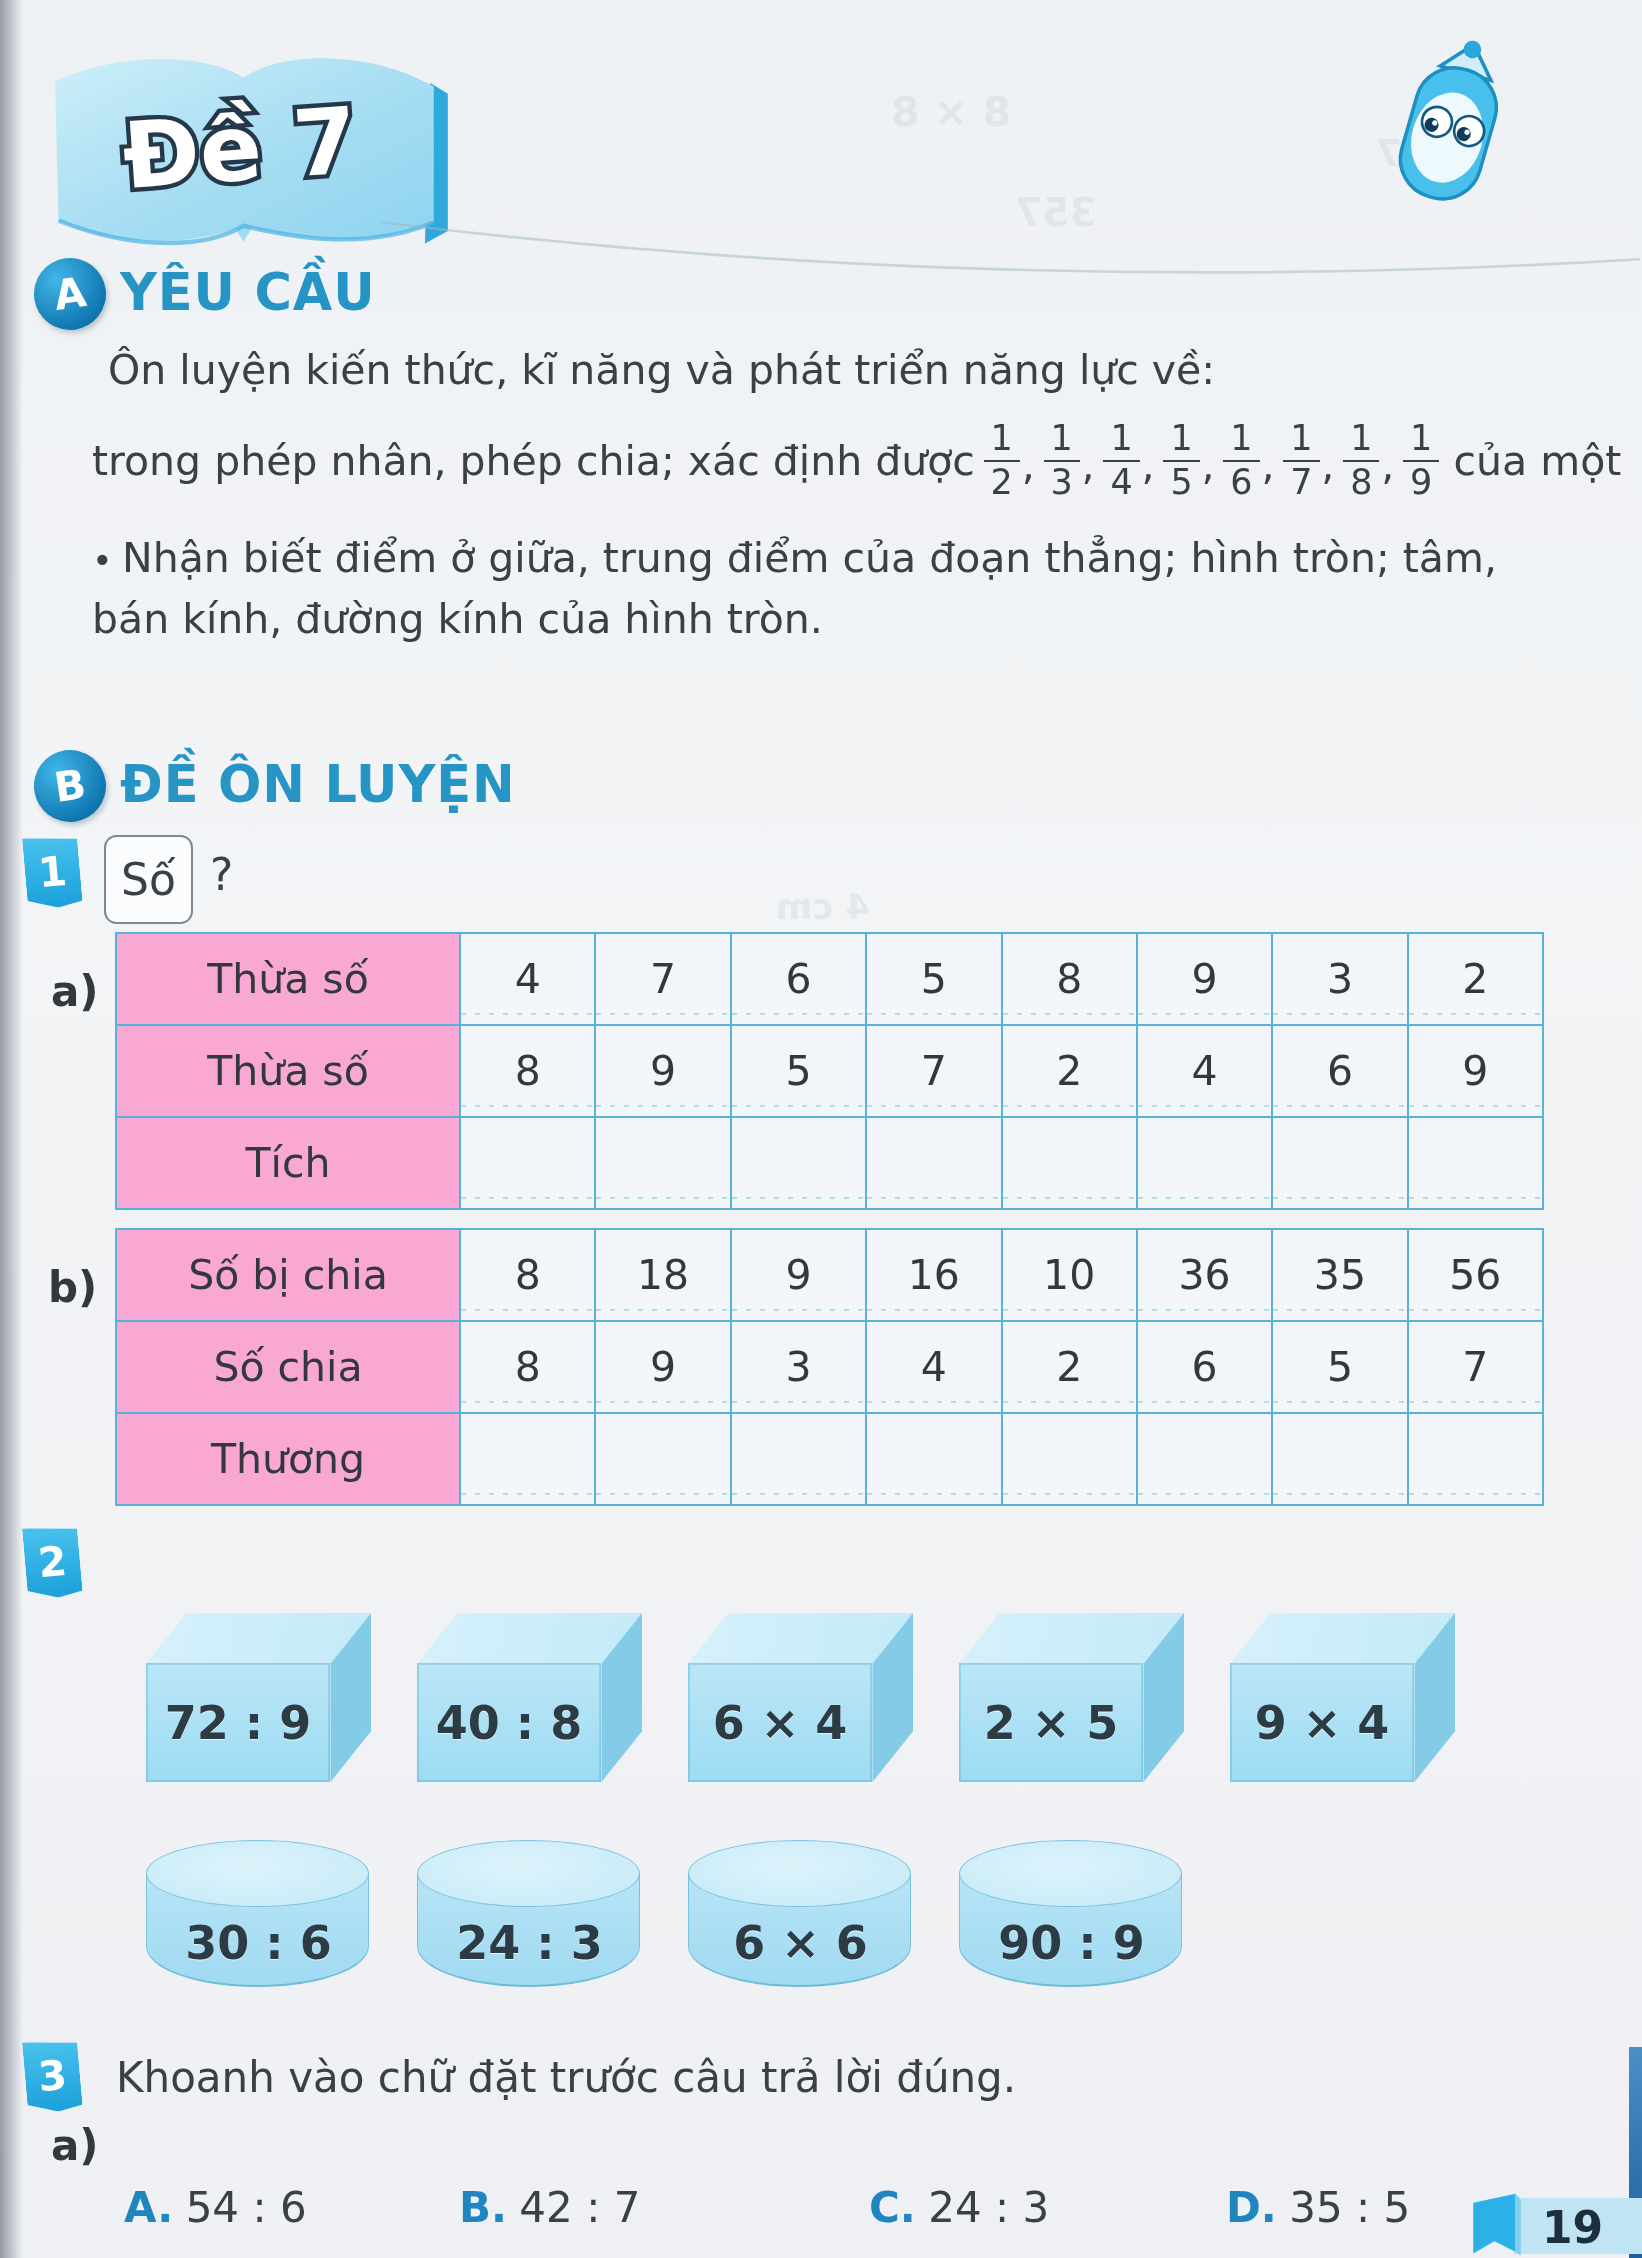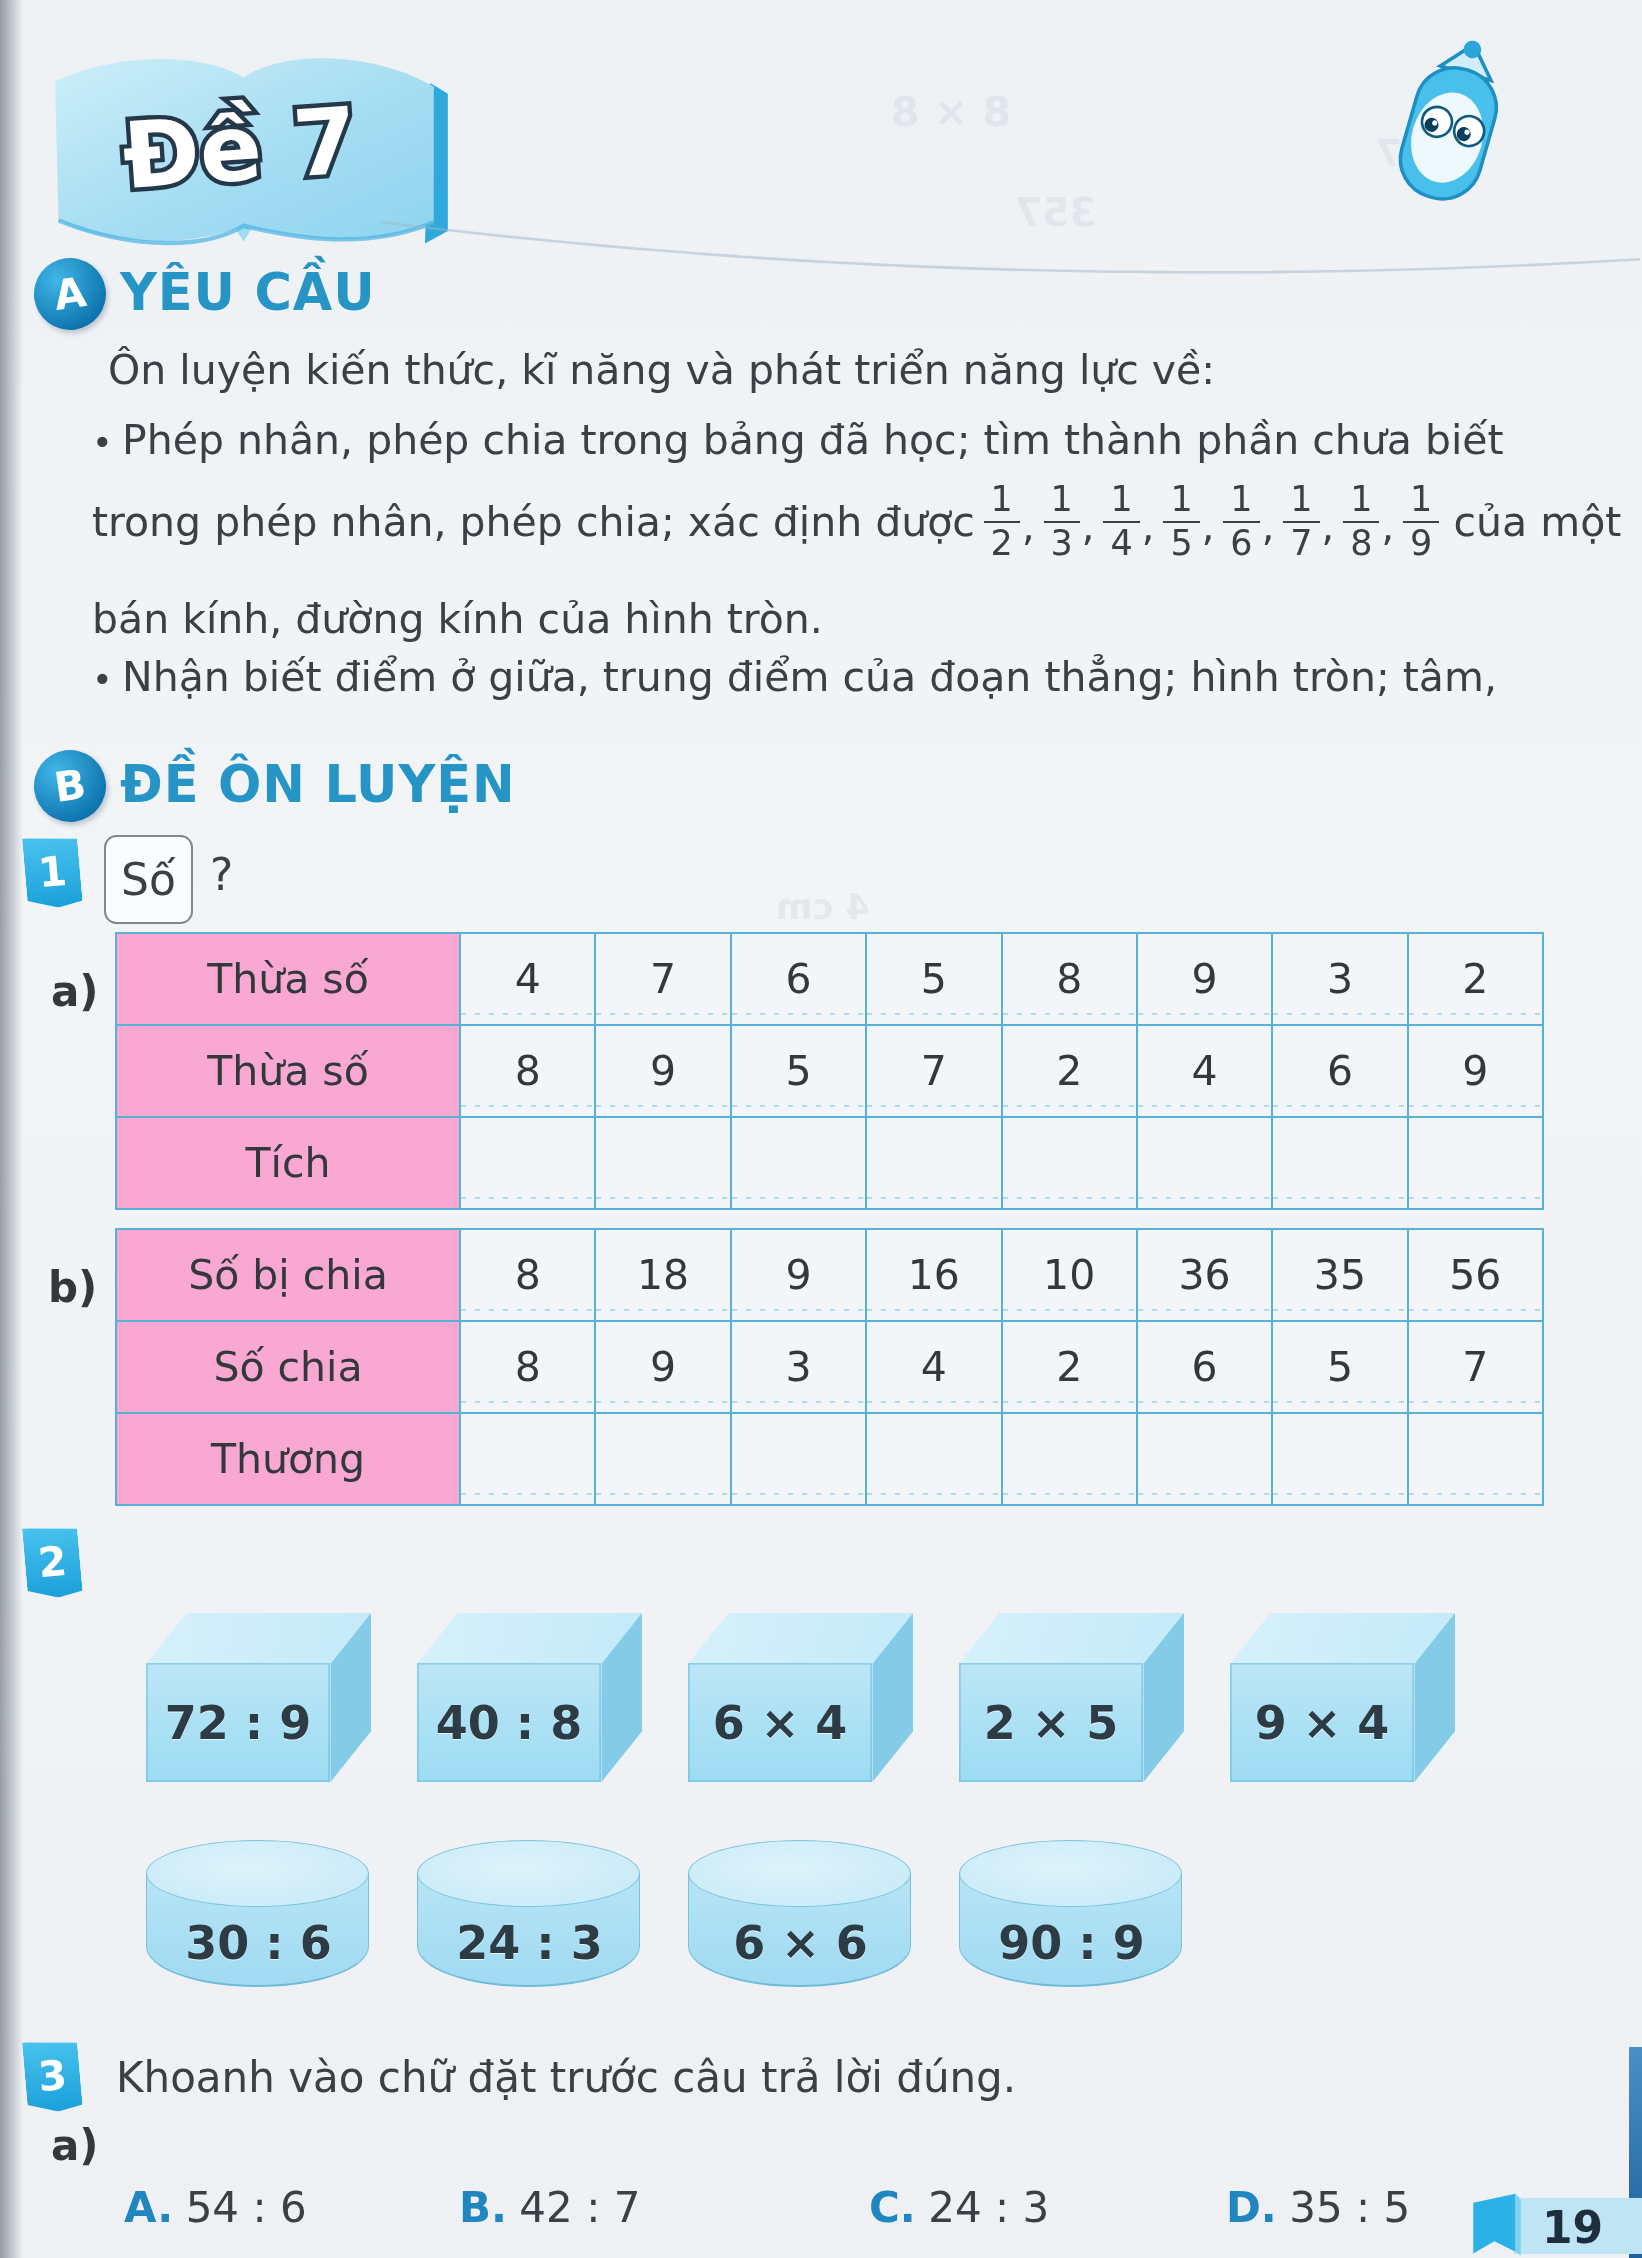--- a/index.html
+++ b/index.html
@@ -139,21 +139,20 @@
   </svg>
 
   <div class="circle-badge" style="left:34px;top:258px;">
     <span>A</span>
   </div>
   <div class="section-heading" style="left:120px;top:263px;">YÊU CẦU</div>
 
   <div class="para" style="left:108px;top:341px;">Ôn luyện kiến thức, kĩ năng và phát triển năng lực về:</div>
 
   <div class="para" style="left:92px;top:411px;">
-    <div class="para-line"><span class="bullet">•</span><span>Phép nhân, phép chia trong bảng đã học; tìm thành phần chưa biết</span></div>
     <div class="frac-line">
       <span>trong phép nhân, phép chia; xác định được</span>
       <span class="frac">
           <span class="num">1</span>
           <span class="den">2</span>
         </span>
         <span class="frac-comma">,</span>
       <span class="frac">
           <span class="num">1</span>
           <span class="den">3</span>
@@ -184,22 +183,22 @@
           <span class="den">8</span>
         </span>
         <span class="frac-comma">,</span>
       <span class="frac">
           <span class="num">1</span>
           <span class="den">9</span>
         </span>
       <span style="margin-left:12.4px;">của một</span>
     </div>
     <div style="height:19.4px;"></div>
+    <div class="para-line"><span class="bullet">•</span><span>Nhận biết điểm ở giữa, trung điểm của đoạn thẳng; hình tròn; tâm,</span></div>
     <div class="para-line">bán kính, đường kính của hình tròn.</div>
-    <div class="para-line"><span class="bullet">•</span><span>Nhận biết điểm ở giữa, trung điểm của đoạn thẳng; hình tròn; tâm,</span></div>
   </div>
 
   <div class="circle-badge" style="left:34px;top:750px;">
     <span>B</span>
   </div>
   <div class="section-heading" style="left:120px;top:755px;">ĐỀ ÔN LUYỆN</div>
 
   <div class="num-badge" style="left:25px;top:836px;">
     <span>1</span>
   </div>

